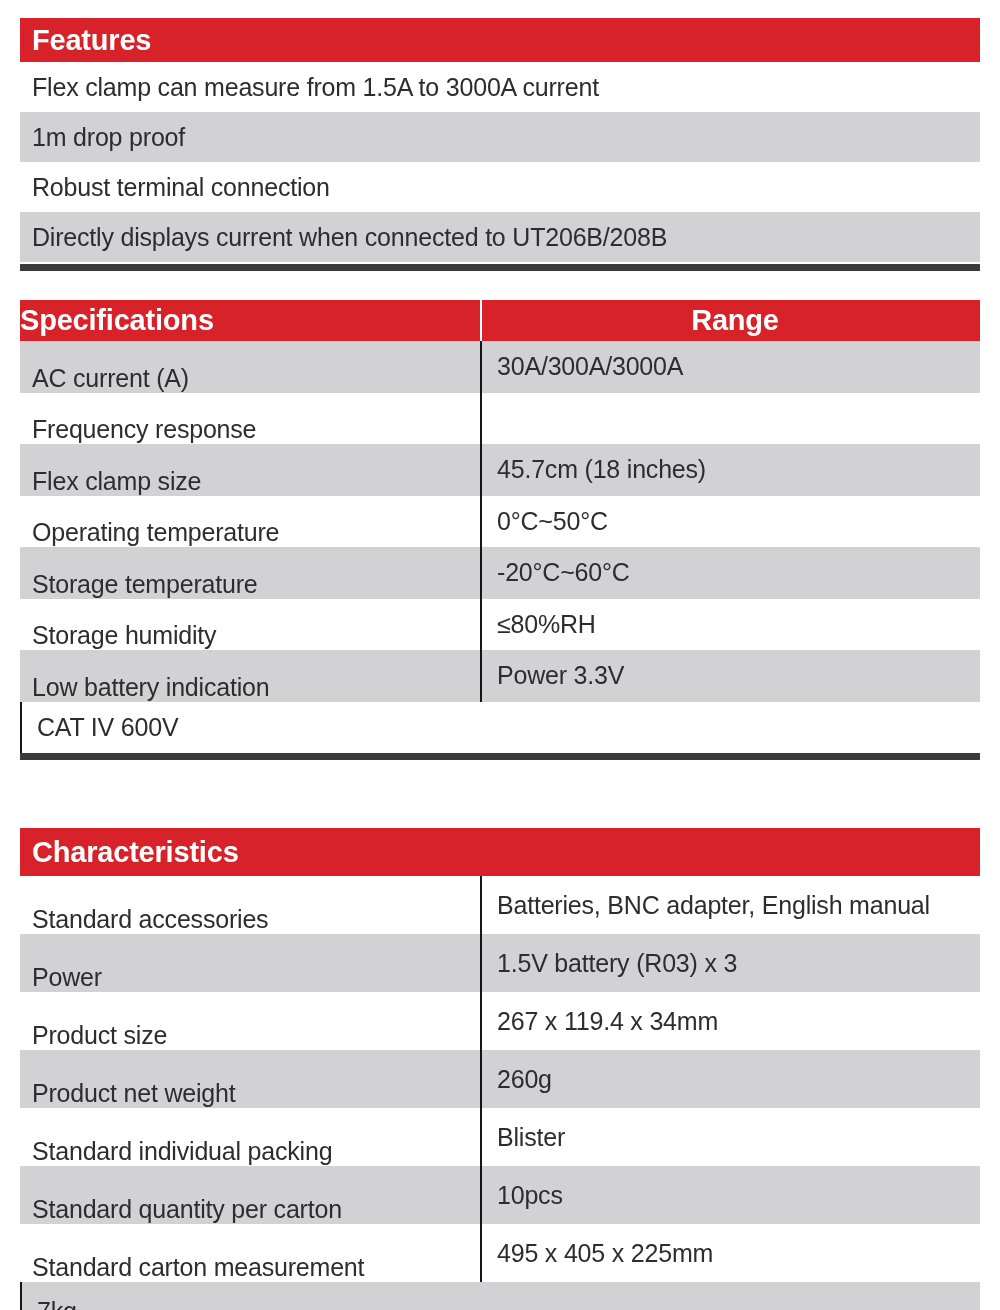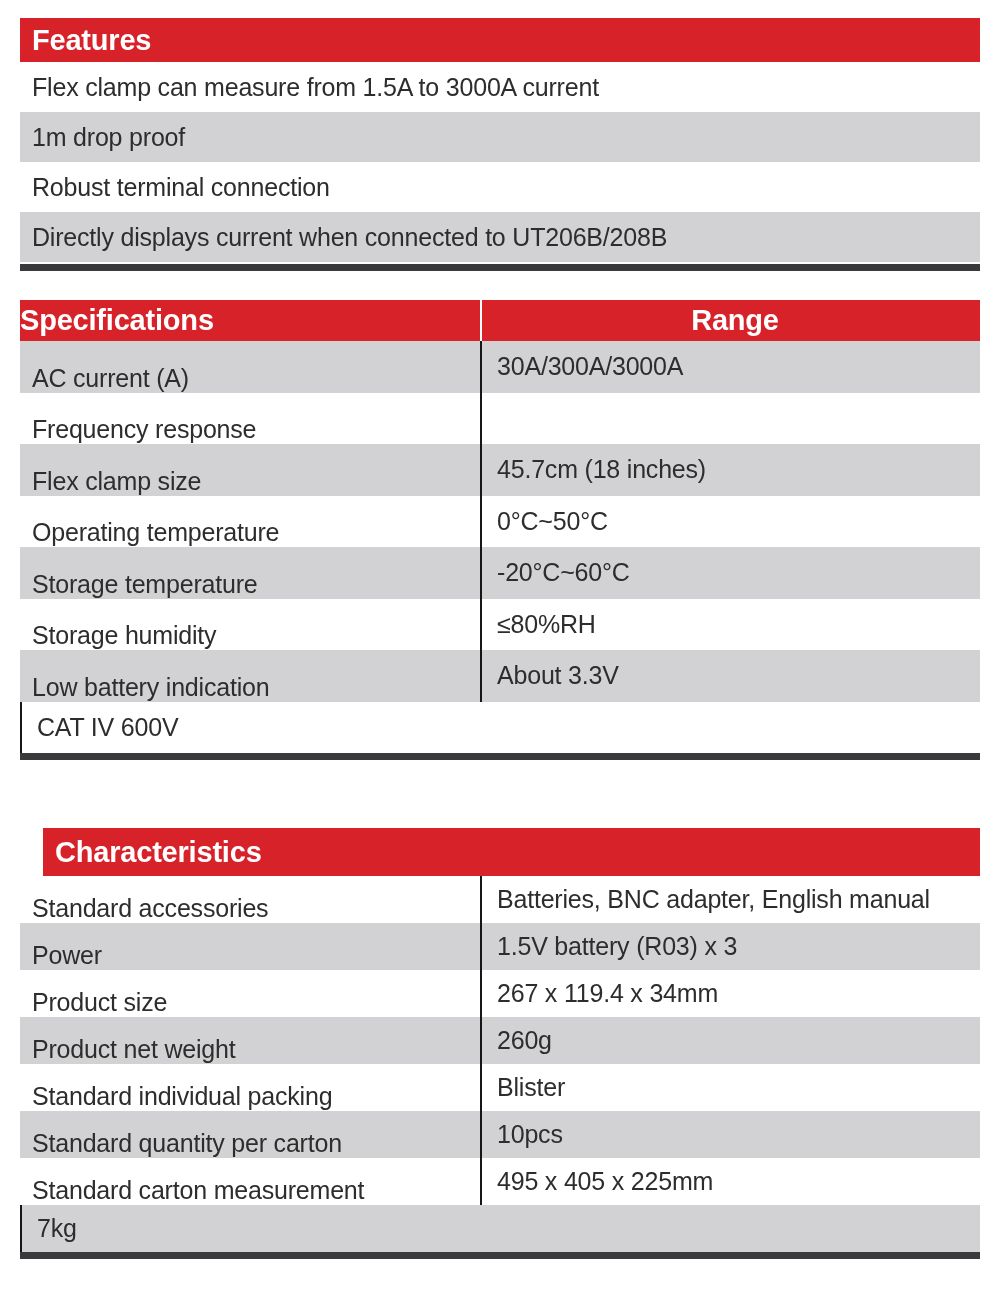--- a/index.html
+++ b/index.html
@@ -15,41 +15,41 @@
   #features-table { top:18px; }
   #specifications-table { top:300px; }
   #characteristics-table { top:828px; }
 
   .th {
     background:#d7222a; color:#ffffff; font-weight:bold;
     font-size:29px; letter-spacing:-0.2px;
     display:flex; align-items:center;
   }
   .th-full { height:44px; padding-left:12px; }
-  #characteristics-table .th-full { height:48px;margin-left:23px; }
+  #characteristics-table .th-full { height:48px; }
   .th-split { height:41px; background:transparent; padding:0; }
   .th-split .hcell1 {
     width:460px; height:100%; background:#d7222a;
     display:flex; align-items:center; 
   }
   .th-split .hgap { width:2px; height:100%; background:#ffffff; }
   .th-split .hcell2 {
     flex:1; height:100%; background:#d7222a;
     display:flex; align-items:center; padding-left:8px;justify-content:center;
   }
 
   .row {
     height:50px; display:flex; align-items:center;
     padding-left:12px; font-size:25px; letter-spacing:-0.2px;
   }
   .row2 {
     height:51.5px; display:flex; align-items:stretch;
     font-size:25px; letter-spacing:-0.2px;
   }
-  #characteristics-table .row2 { height:47px; }
+  #characteristics-table .row2 { height:58px; }
   .row2 .c1 { width:460px; display:flex; align-items:flex-end; padding-left:12px; }
   .row2 .vdiv { width:2px; background:#161616; }
   .row2 .c2 { flex:1; display:flex; align-items:center; padding-left:15px; }
 
   .bg-gray { background:#d2d2d4; }
   .bg-white { background:#ffffff; }
 
   .bborder { height:7px; background:#3a3a3c; }
   #features-table .bborder { margin-top:2px; }
 
@@ -138,21 +138,21 @@
     <div class="c2">
         <span>≤80%RH</span>
       </div>
   </div>
   <div class="row2 bg-gray">
     <div class="c1">
         <span>Low battery indication</span>
       </div>
     <div class="vdiv"></div>
     <div class="c2">
-        <span>About 3.3V</span>
+        <span>Power 3.3V</span>
       </div>
   </div>
   <div class="row2 bg-white">
     <div class="vdiv"></div>
     <div class="c2">
         <span>CAT IV 600V</span>
       </div>
   </div>
   <div class="bborder"></div>
 </section>

